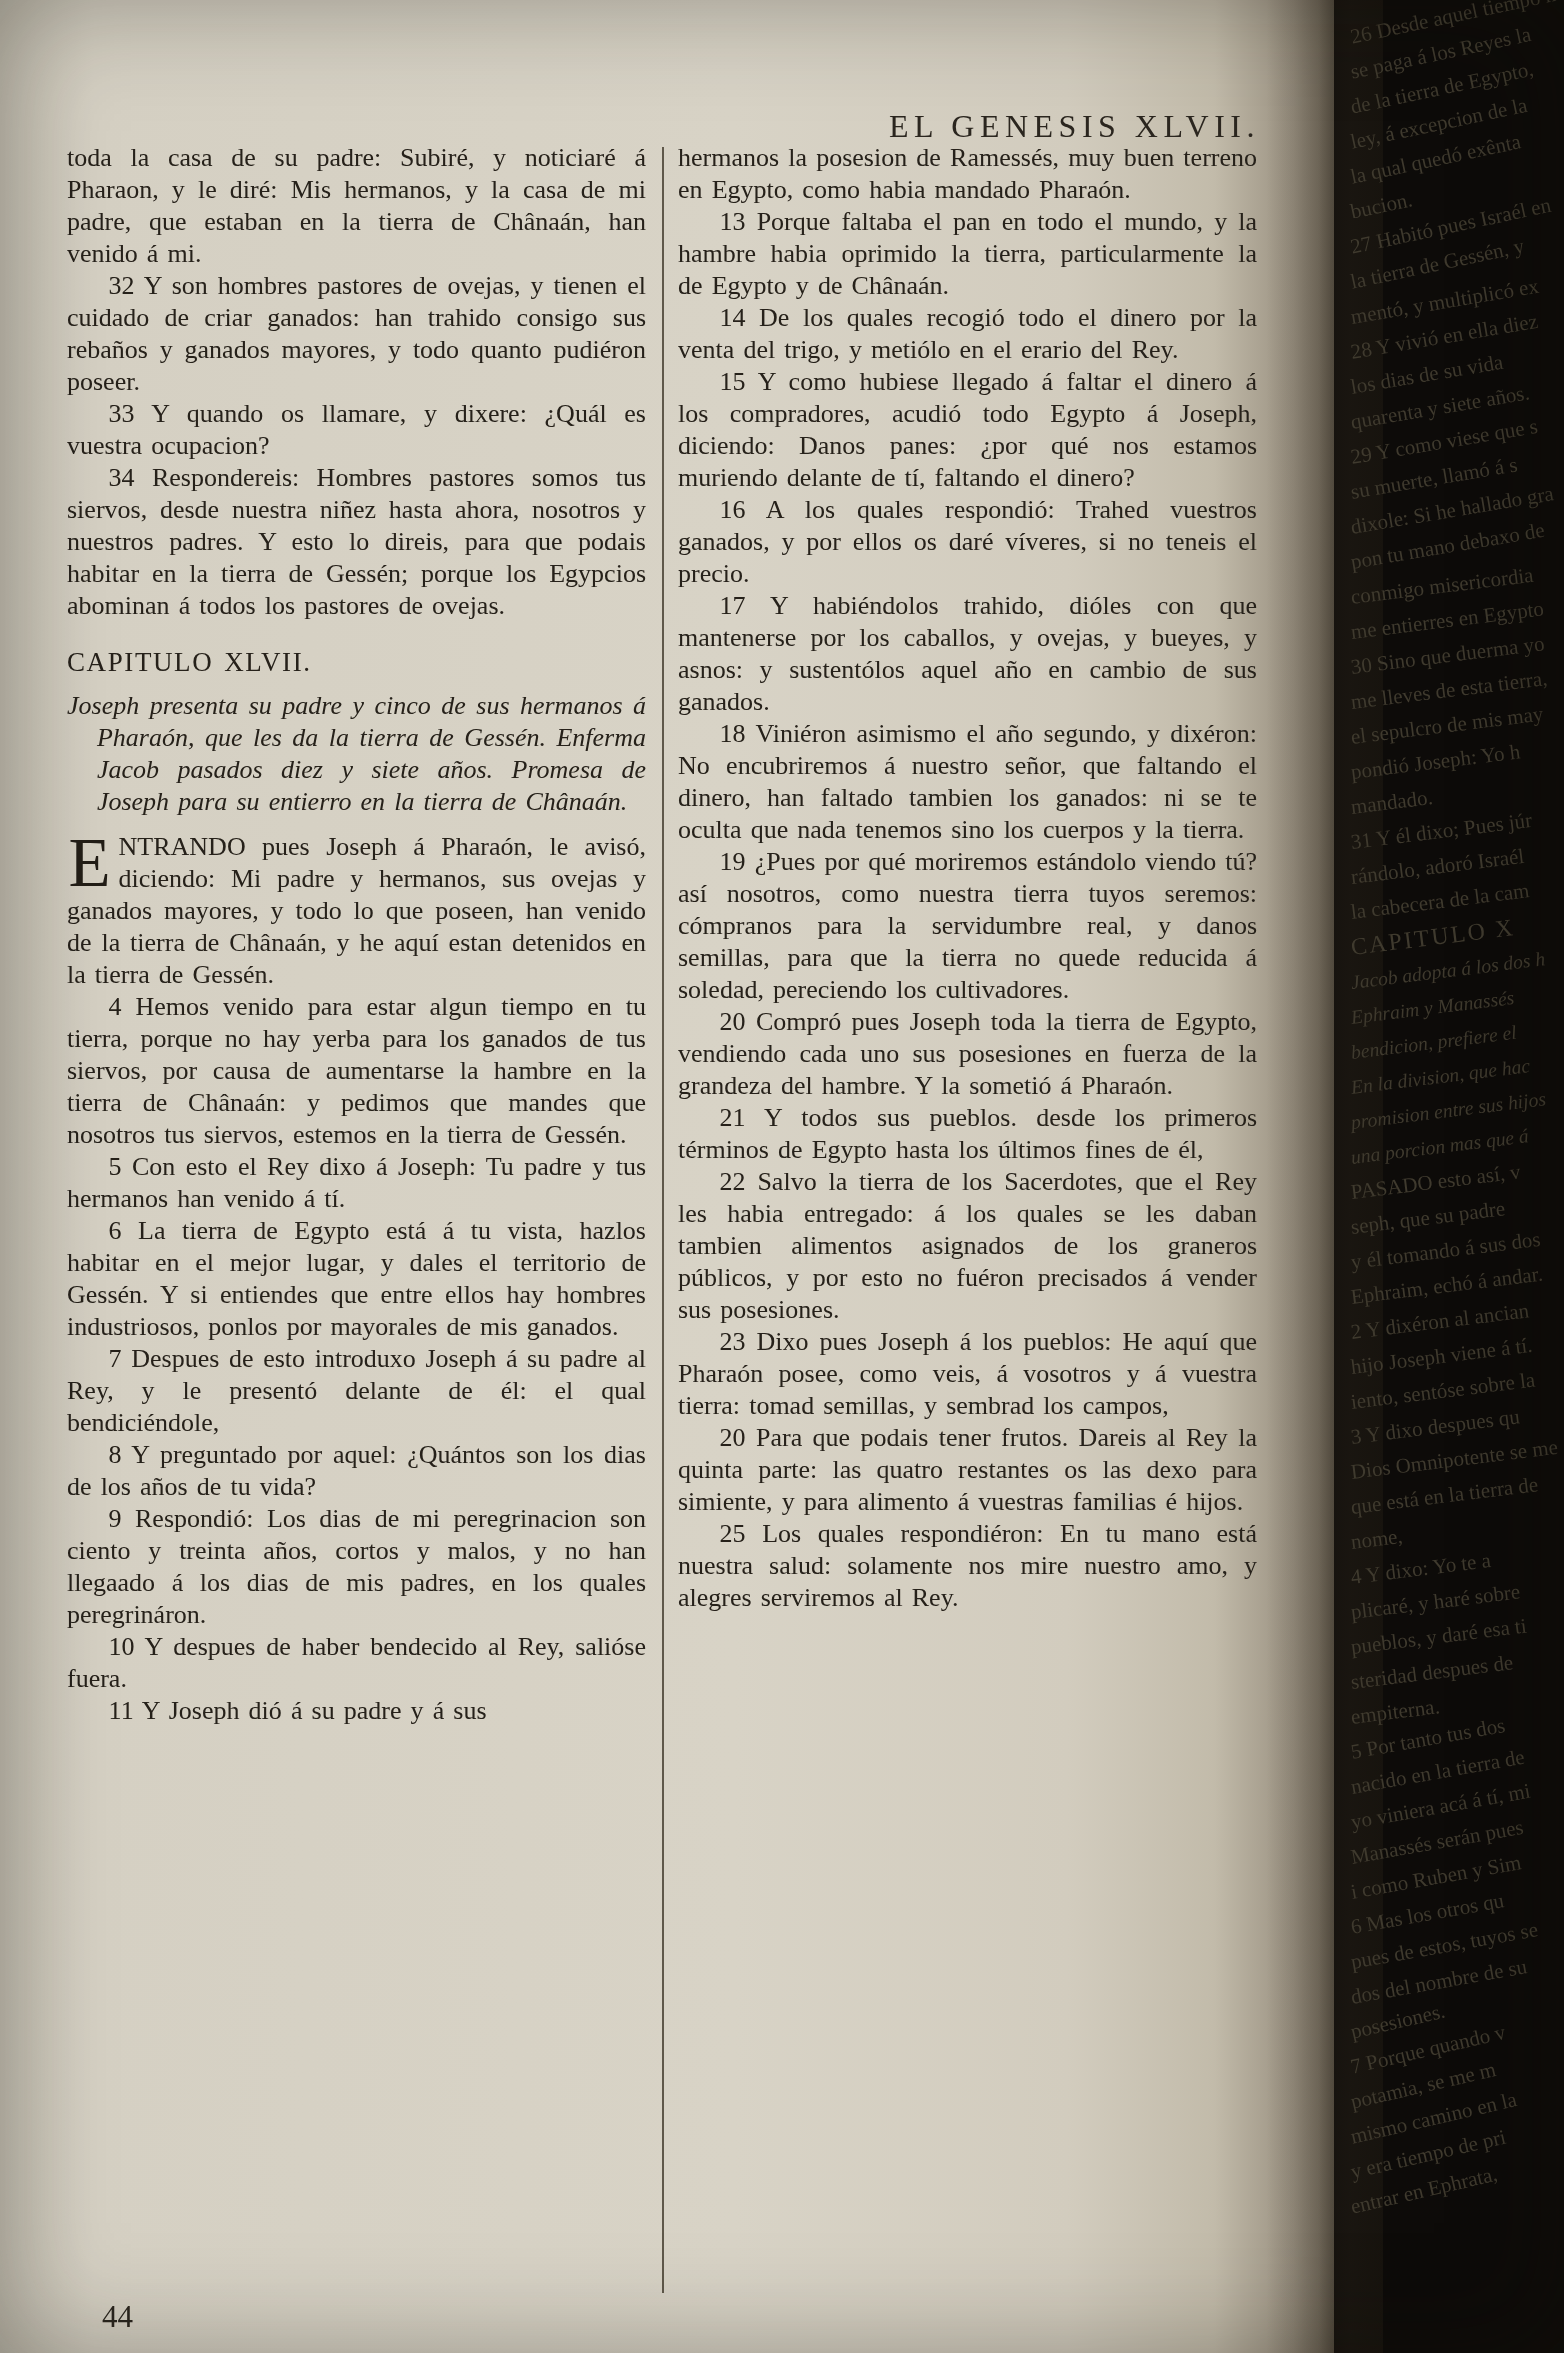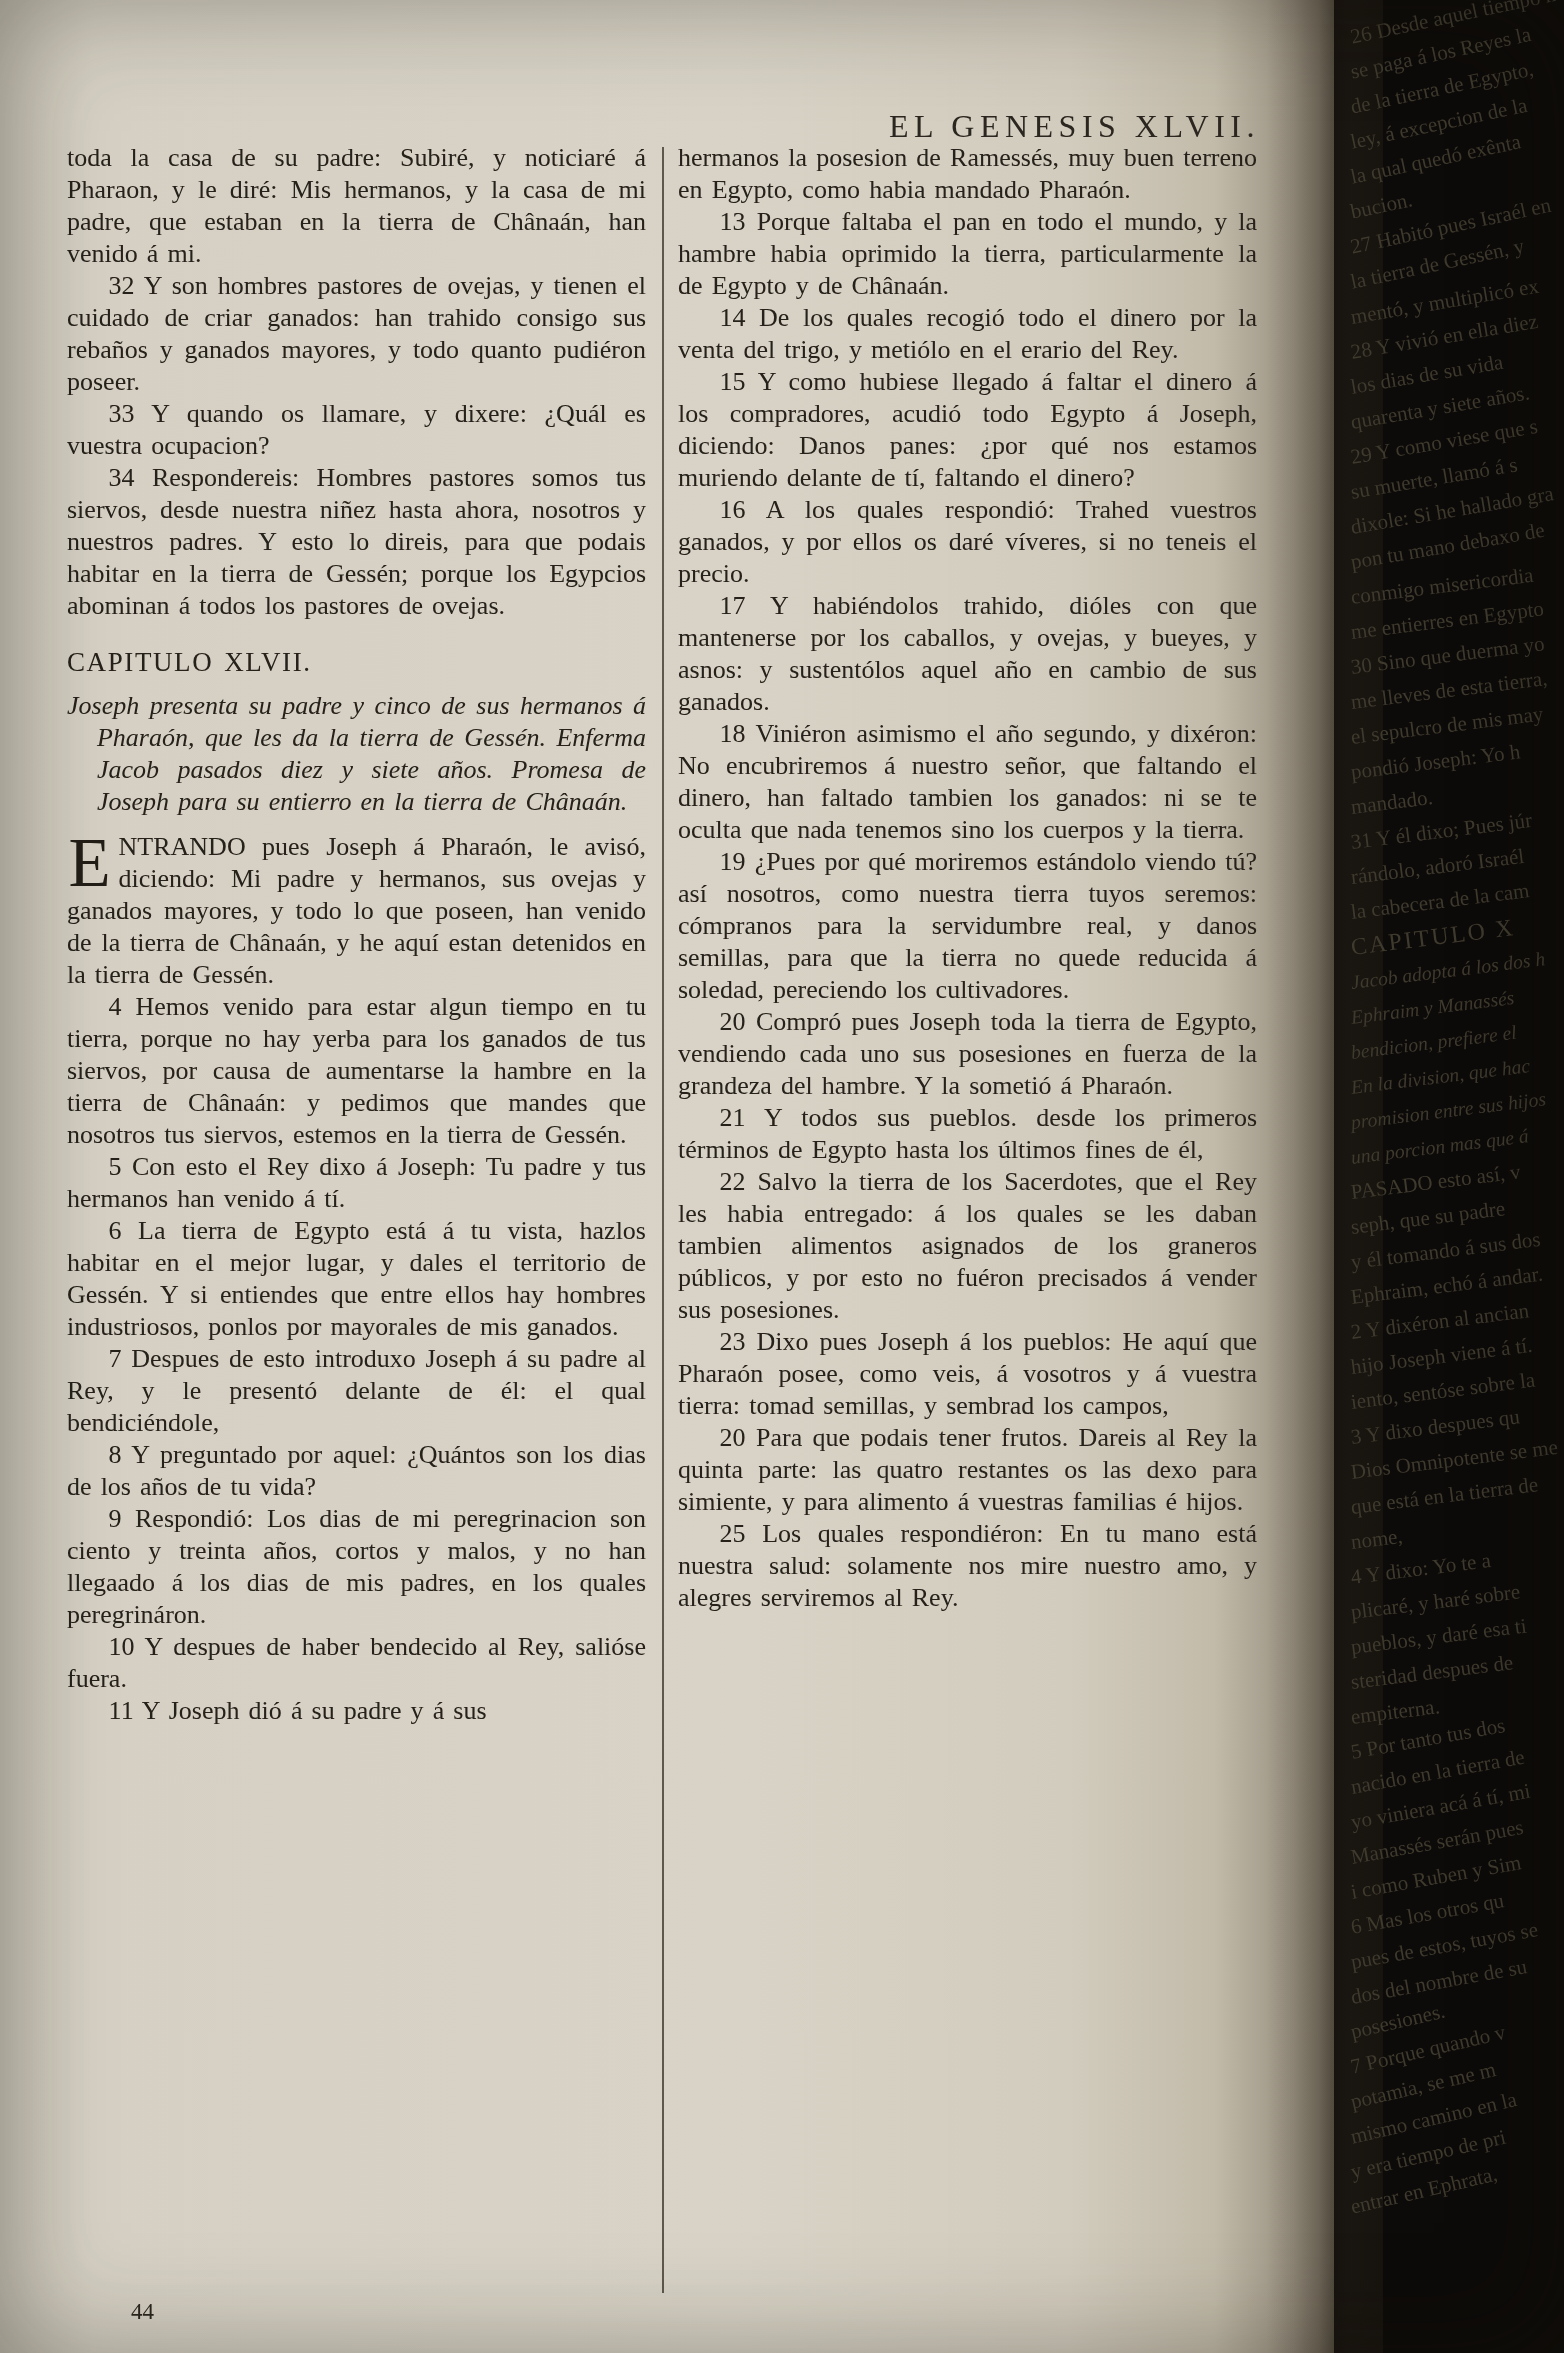--- a/index.html
+++ b/index.html
@@ -43,21 +43,21 @@
   }
   .para.summary{
     font-style:italic;text-indent:-1.15em;padding-left:1.15em;
     margin:0 0 12.5px 0;
   }
   .dropcap:not(:empty){
     float:left;font-size:69px;line-height:52px;
     margin:6.3px 7.8px 0 1.6px;color:#221d16;
   }
   .page-number{
-    position:absolute;left:131px;top:2299px;font-size:23px;
+    position:absolute;left:102px;top:2299px;font-size:31px;
     color:#2b261f;
   }
   
   .gutter{
     position:absolute;left:1266px;top:0;width:117px;height:2354px;
     background:linear-gradient(90deg,
       rgba(42,36,28,0) 0%, rgba(42,36,28,0.25) 45%,
       rgba(32,27,20,0.65) 72%, rgba(25,21,15,0.85) 100%);
     pointer-events:none;
   }

